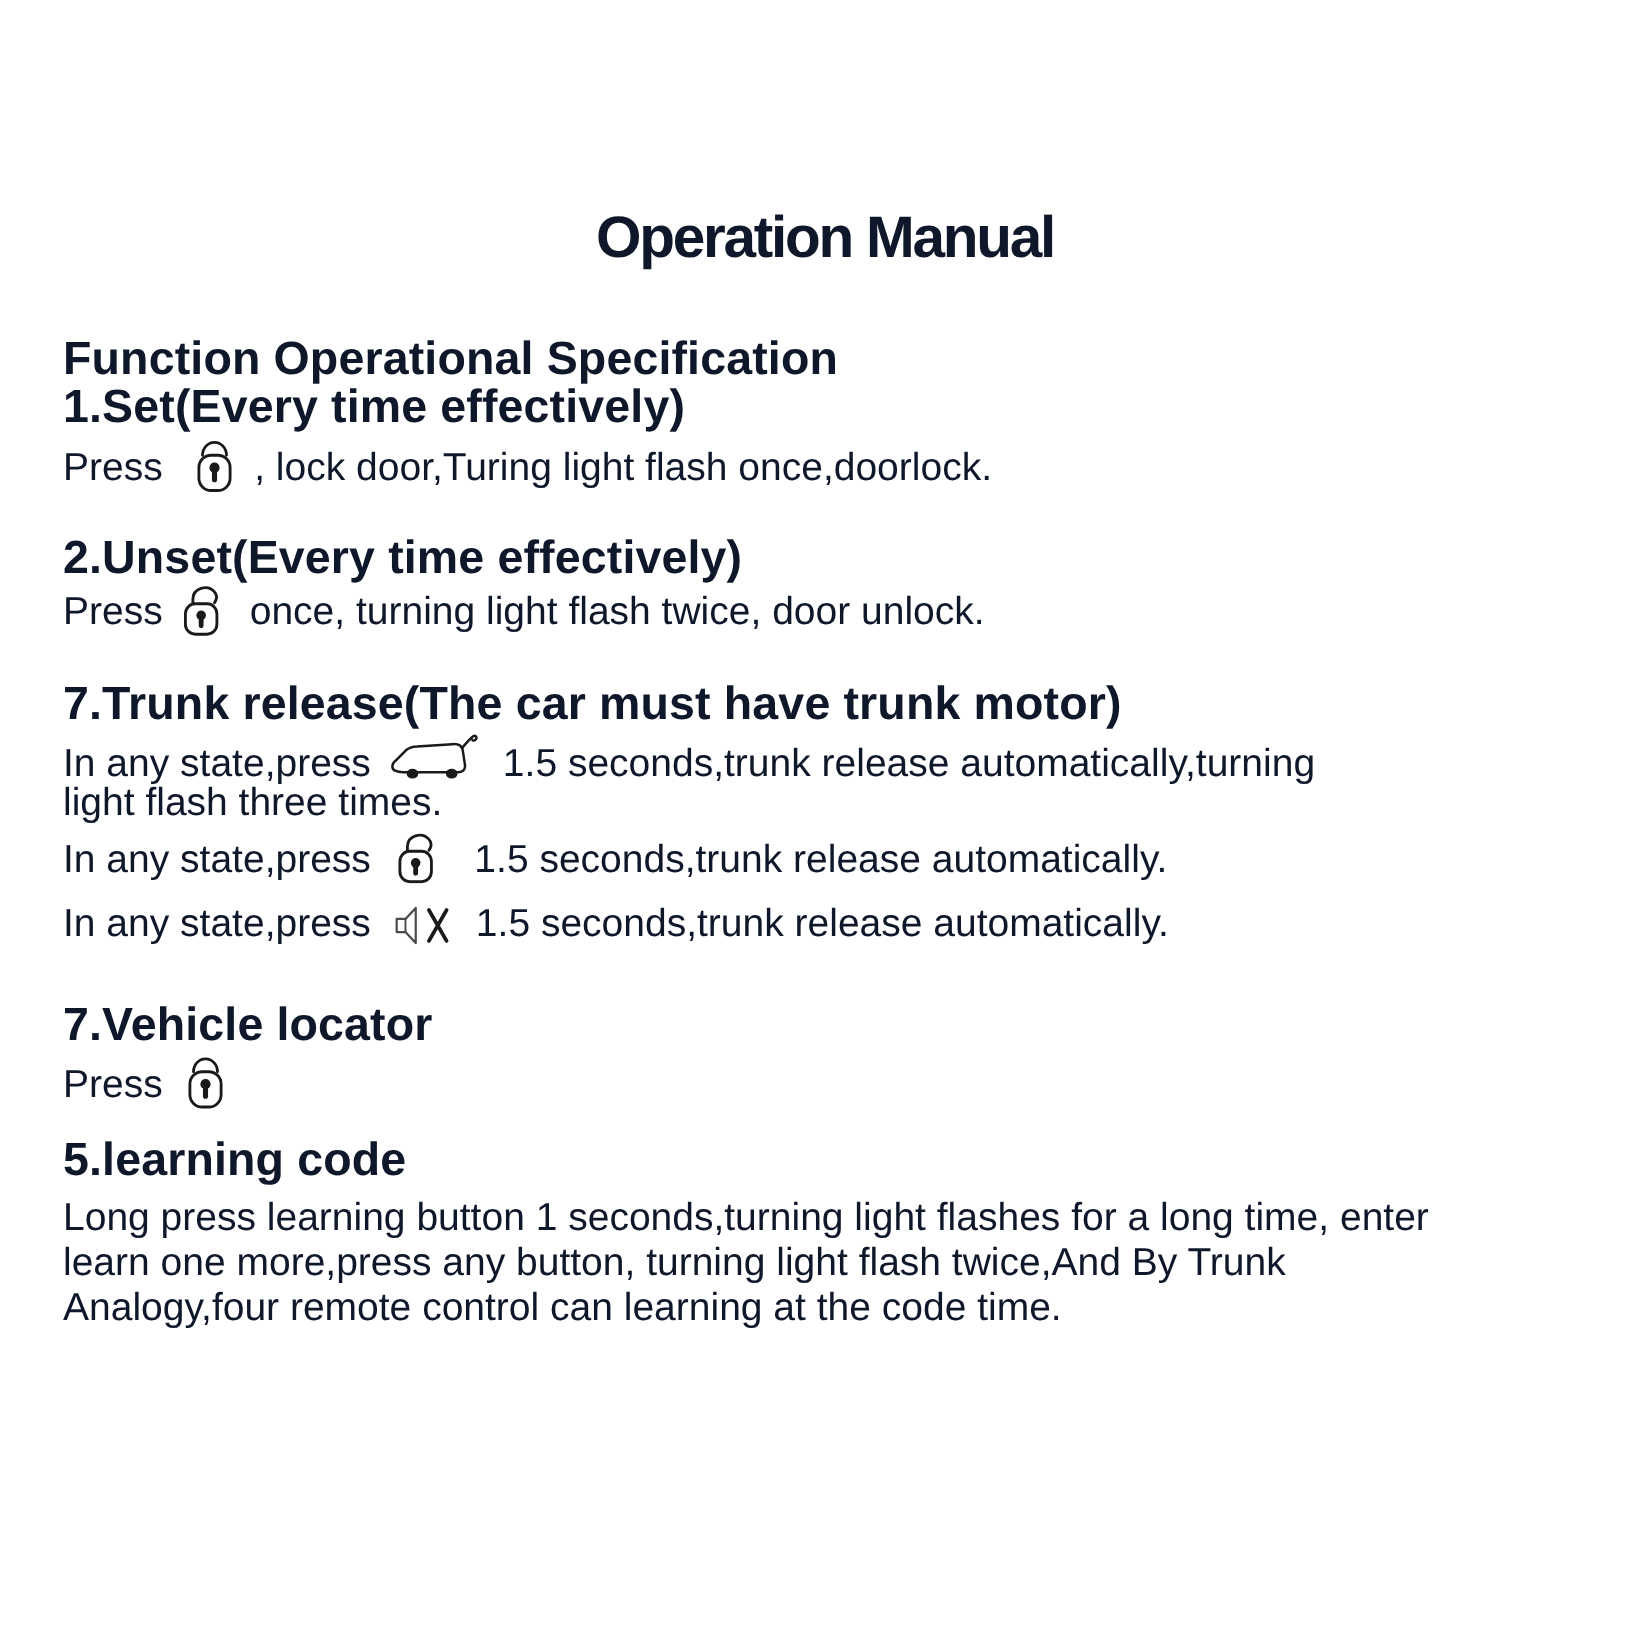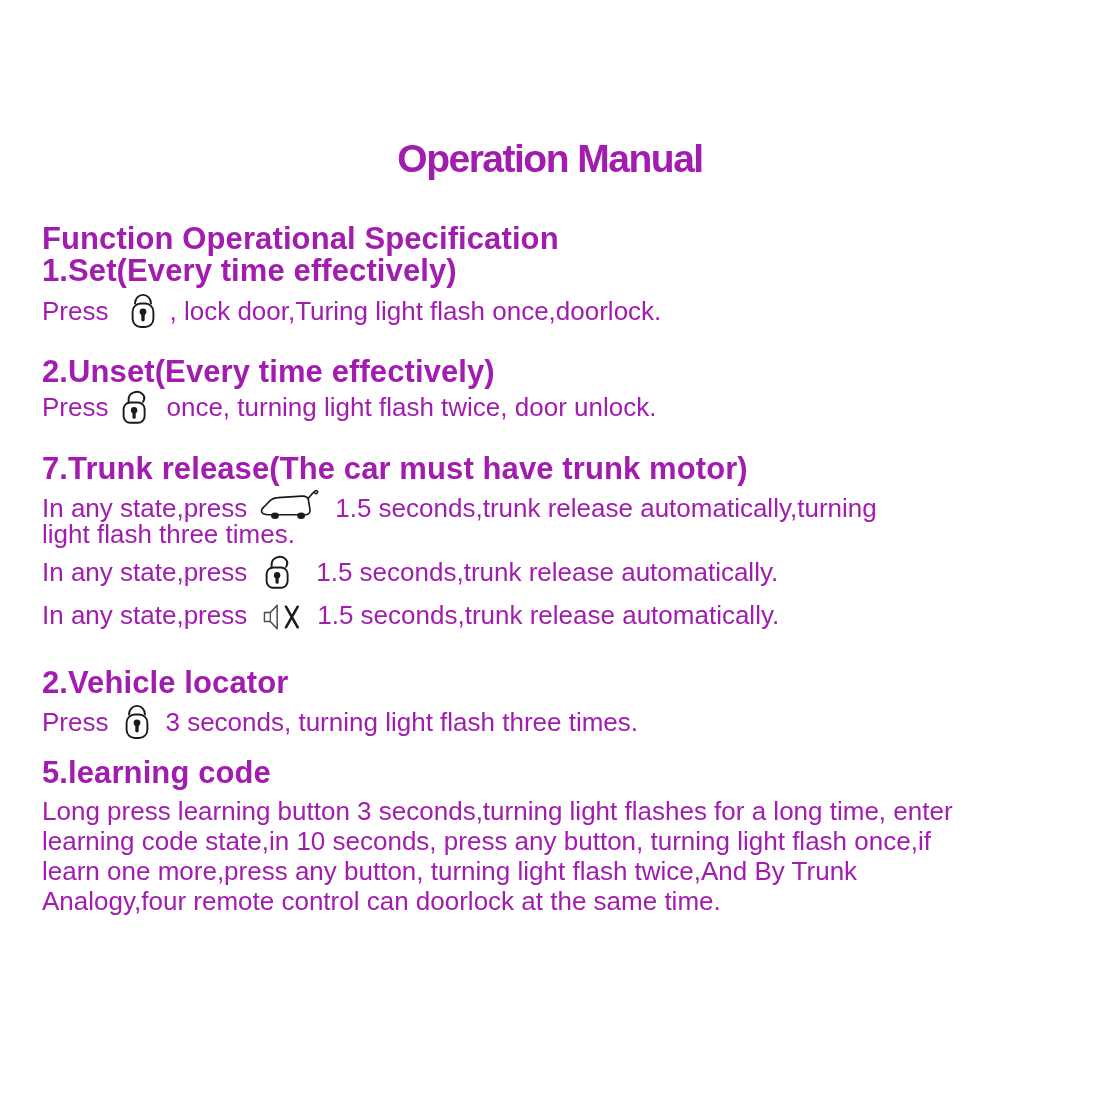--- a/index.html
+++ b/index.html
@@ -1,21 +1,21 @@
 <!DOCTYPE html>
 <html><head>
 <meta charset="utf-8">
 <style>
   html,body{margin:0;padding:0;background:#fff;}
   .page{
     position:relative;
     width:1012px;height:1100px;
     background:#ffffff;
     font-family:"Liberation Sans","DejaVu Sans",sans-serif;
-    color:#a21caf;
+    color:#0f172a;
     overflow:hidden;
   }
   .abs{position:absolute;left:42px;white-space:nowrap;}
   .title{
     left:0;width:1100px;text-align:center;
     font-size:39px;font-weight:700;letter-spacing:-1.5px;
     line-height:44px;
   }
   .h{font-size:31px;font-weight:700;line-height:30px;letter-spacing:0.1px;}
   .t{font-size:26px;font-weight:400;line-height:30px;}
@@ -88,35 +88,33 @@
   <div class="abs t row" style="top:598px;">
     <span>In any state,press</span>
     <svg class="ic" width="45" height="30" viewBox="0 0 46 30" style="margin:4px 0 0 15px;">
       <path d="M2.5,10.5 H8.5 L15.5,3 V27 L8.5,19.5 H2.5 Z" stroke="#4a4a4a" stroke-width="1.5" fill="none" stroke-linejoin="round"></path>
       <line x1="8.5" y1="10.5" x2="8.5" y2="19.5" stroke="#4a4a4a" stroke-width="1.3"></line>
       <path d="M24.5,4.5 L36.5,25.5 M36.5,4.5 L24.5,25.5" stroke="#1a1a1a" stroke-width="2.6" fill="none" stroke-linecap="round"></path>
     </svg>
     <span style="margin-left:10px;">1.5 seconds,trunk release automatically.</span>
   </div>
 
-  <div class="abs h" style="top:668px;">2.Vehicle locator</div>
+  <div class="abs h" style="top:668px;">7.Vehicle locator</div>
 
   <div class="abs t row" style="top:703px;">
     <span>Press</span>
     <svg class="ic" width="26" height="41" viewBox="0 0 26 41" style="margin:-4px 0 0 16px;">
       <path class="stk" d="M5,15.5 a8,8.6 0 0 1 16,0"></path>
       <rect class="stk" x="2.6" y="15.5" width="20.8" height="23.5" rx="8.2"></rect>
       <circle class="fil" cx="13" cy="23.8" r="3.4"></circle>
       <rect class="fil" x="11.3" y="24.5" width="3.4" height="9" rx="1.7"></rect>
     </svg>
-    <span style="margin-left:15px;">3 seconds, turning light flash three times.</span>
   </div>
 
   <div class="abs h" style="top:758px;">5.learning code</div>
 
   <div class="abs" style="top:796px;">
-    <div class="t">Long press learning button 3 seconds,turning light flashes for a long time, enter</div>
-    <div class="t">learning code state,in 10 seconds, press any button, turning light flash once,if</div>
+    <div class="t">Long press learning button 1 seconds,turning light flashes for a long time, enter</div>
     <div class="t">learn one more,press any button, turning light flash twice,And By Trunk</div>
-    <div class="t">Analogy,four remote control can doorlock at the same time.</div>
+    <div class="t">Analogy,four remote control can learning at the code time.</div>
   </div>
 
 </div>
 
 </body></html>

